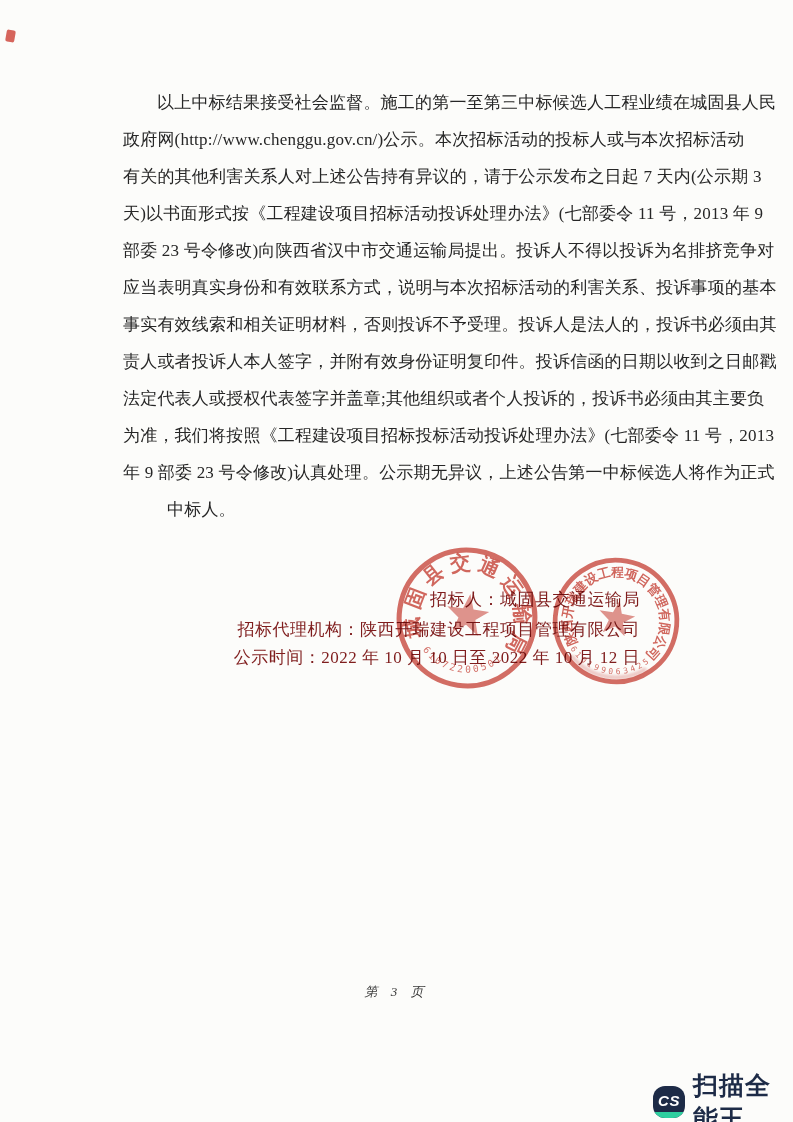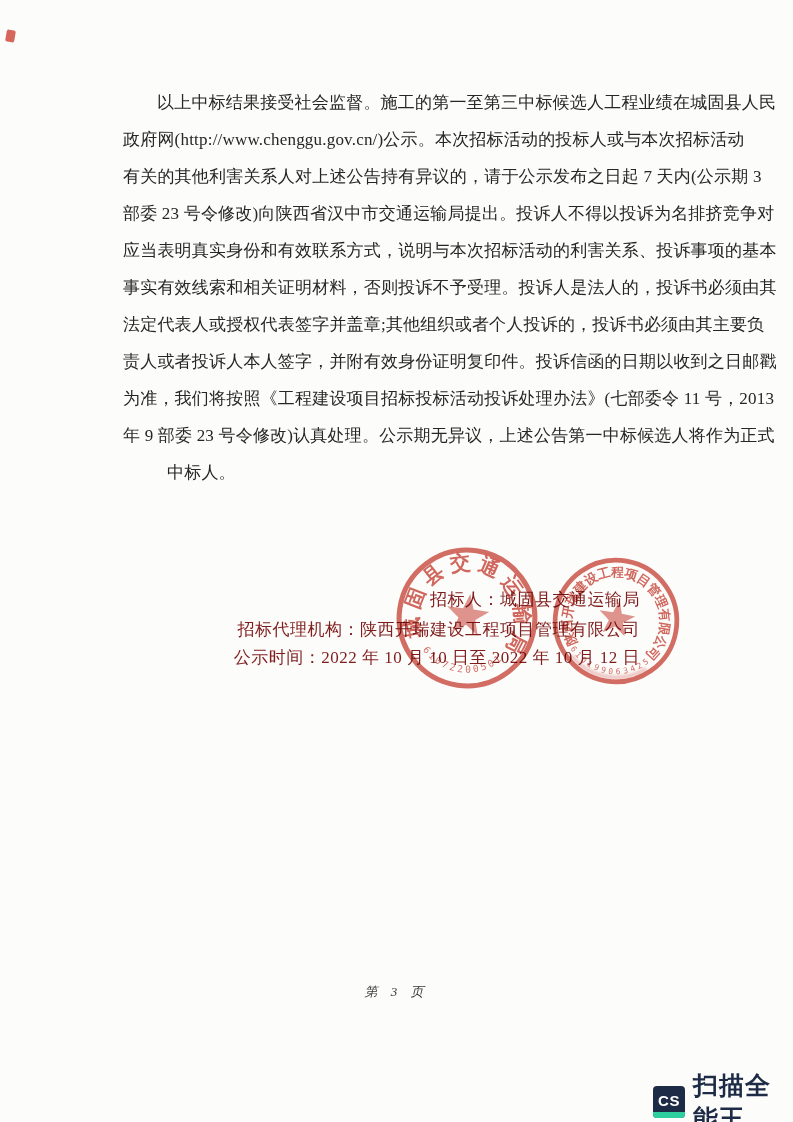--- a/index.html
+++ b/index.html
@@ -46,22 +46,22 @@
     position:absolute;left:6px;top:30px;width:9px;height:12px;
     background:rgba(203,58,48,.78);border-radius:2px;transform:rotate(10deg);
   }
   
   .watermark{
     position:absolute;left:653px;top:1069px;
     display:flex;align-items:center;gap:8px;
     font-family:"Liberation Sans","DejaVu Sans",sans-serif;
   }
   .cs-icon{
-    position:relative;width:32px;height:32px;border-radius:4px;
-    background:#1d2b47;overflow:hidden;flex:0 0 auto;
+    position:relative;width:32px;height:32px;border-radius:12px;
+    background:#1d2b47;overflow:hidden;flex:0 0 auto;font-style:italic;
   }
   .cs-icon .cs-letters{
     position:absolute;top:2px;left:0;width:100%;height:24px;
     display:flex;align-items:center;justify-content:center;
     color:#ffffff;font-size:15px;font-weight:700;letter-spacing:.5px;
   }
   .cs-icon .cs-teal{
     position:absolute;bottom:0;left:0;width:100%;height:6px;background:#2ecf9f;
   }
   .cs-label{font-size:25px;font-weight:700;color:#1d2b47;letter-spacing:1px;}
@@ -73,25 +73,26 @@
 <body>
 
 <div class="page">
 
   <div class="red-mark"></div>
 
   <div class="body-text">
     <div class="line indent">以上中标结果接受社会监督。施工的第一至第三中标候选人工程业绩在城固县人民</div>
     <div class="line">政府网(http://www.chenggu.gov.cn/)公示。本次招标活动的投标人或与本次招标活动</div>
     <div class="line">有关的其他利害关系人对上述公告持有异议的，请于公示发布之日起 7 天内(公示期 3</div>
+    <div class="line">天)以书面形式按《工程建设项目招标活动投诉处理办法》(七部委令 11 号，2013 年 9</div>
     <div class="line">部委 23 号令修改)向陕西省汉中市交通运输局提出。投诉人不得以投诉为名排挤竞争对</div>
     <div class="line">应当表明真实身份和有效联系方式，说明与本次招标活动的利害关系、投诉事项的基本</div>
     <div class="line">事实有效线索和相关证明材料，否则投诉不予受理。投诉人是法人的，投诉书必须由其</div>
+    <div class="line">责人或者投诉人本人签字，并附有效身份证明复印件。投诉信函的日期以收到之日邮戳</div>
     <div class="line">法定代表人或授权代表签字并盖章;其他组织或者个人投诉的，投诉书必须由其主要负</div>
-    <div class="line">责人或者投诉人本人签字，并附有效身份证明复印件。投诉信函的日期以收到之日邮戳</div>
     <div class="line">为准，我们将按照《工程建设项目招标投标活动投诉处理办法》(七部委令 11 号，2013</div>
     <div class="line">年 9 部委 23 号令修改)认真处理。公示期无异议，上述公告第一中标候选人将作为正式</div>
     <div class="line last">中标人。</div>
   </div>
 
   <div class="sig-line sig-1">招标人：城固县交通运输局</div>
   <div class="sig-line sig-2">招标代理机构：陕西开瑞建设工程项目管理有限公司</div>
   <div class="sig-line sig-3">公示时间：2022 年 10 月 10 日至 2022 年 10 月 12 日</div>
 
   <svg class="stamp stamp-1" width="162" height="162" viewBox="0 0 160 160">

